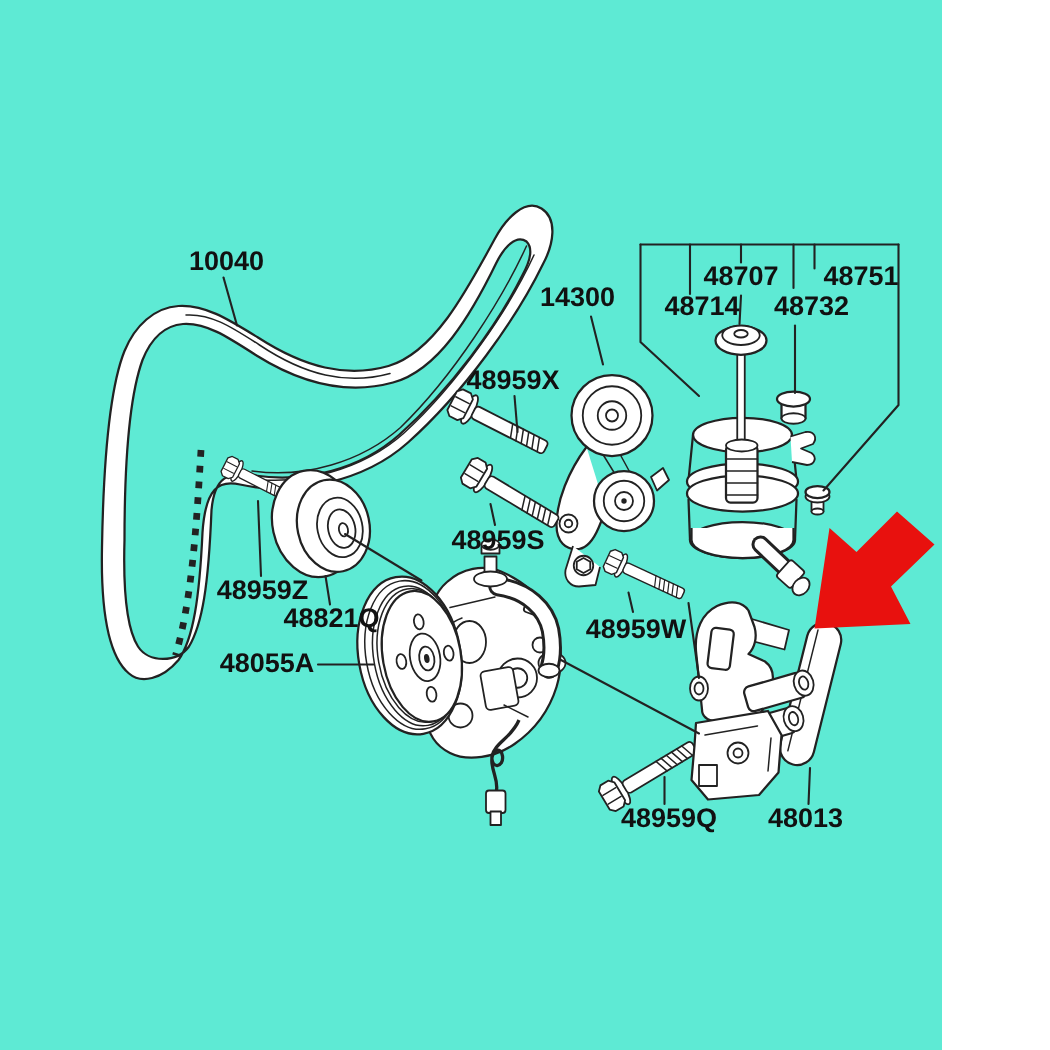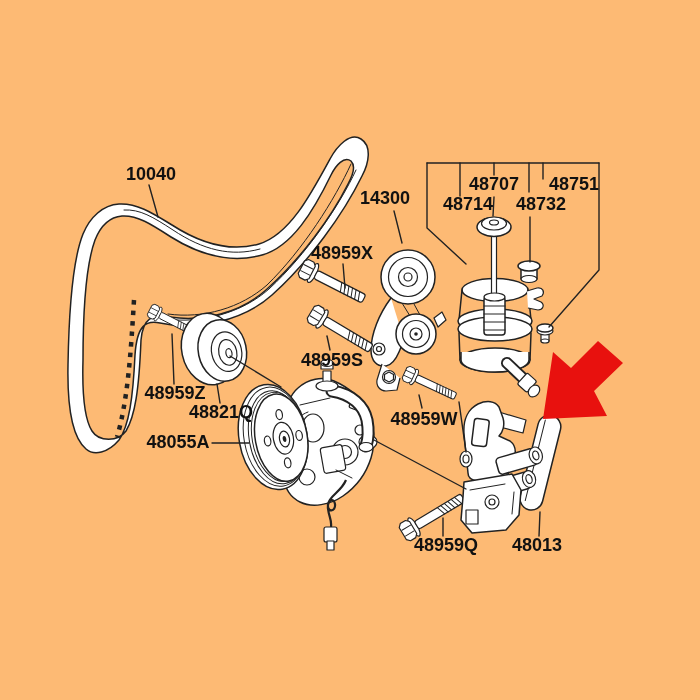--- a/index.html
+++ b/index.html
@@ -1,16 +1,16 @@
 <!DOCTYPE html>
 <html><head>
 <meta charset="utf-8">
 <style>
   html,body{margin:0;padding:0;background:#fff;}
-  .stage{position:relative;width:700px;height:700px;background:#fdba74;overflow:hidden;}
+  .stage{position:relative;width:628px;height:700px;background:#5eead4;overflow:hidden;}
   svg{position:absolute;left:0;top:0;}
   .ln{fill:none;stroke:#222;stroke-width:1.5;stroke-linecap:round;stroke-linejoin:round;}
   .thin{fill:none;stroke:#222;stroke-width:1;stroke-linecap:round;}
   .wh{fill:#ffffff;stroke:#222;stroke-width:1.5;stroke-linejoin:round;}
   .whd{fill:#ffffff;stroke:#222;stroke-width:1.2;stroke-linejoin:round;}
   .lead{fill:none;stroke:#222;stroke-width:1.4;stroke-linecap:round;}
   .plabel{font-family:"Liberation Sans","DejaVu Sans",sans-serif;font-weight:bold;font-size:18px;fill:#111;text-anchor:middle;}
 </style>
 </head>
 <body>

